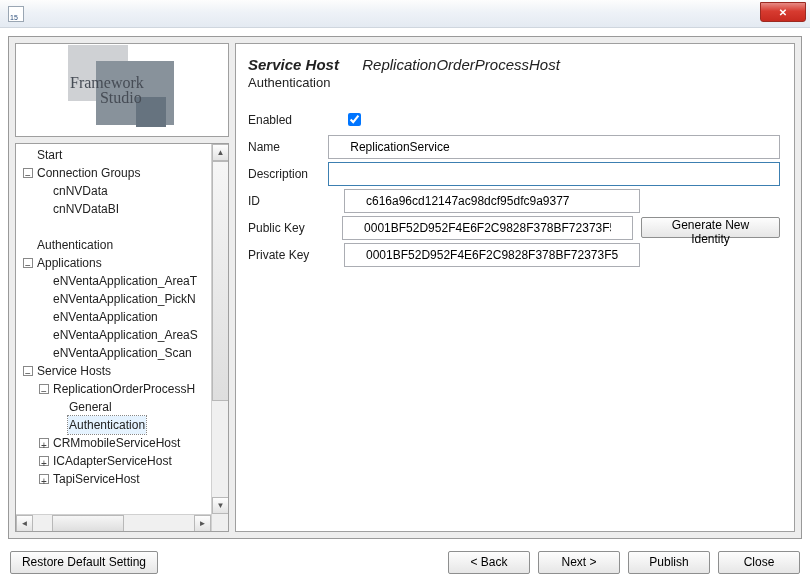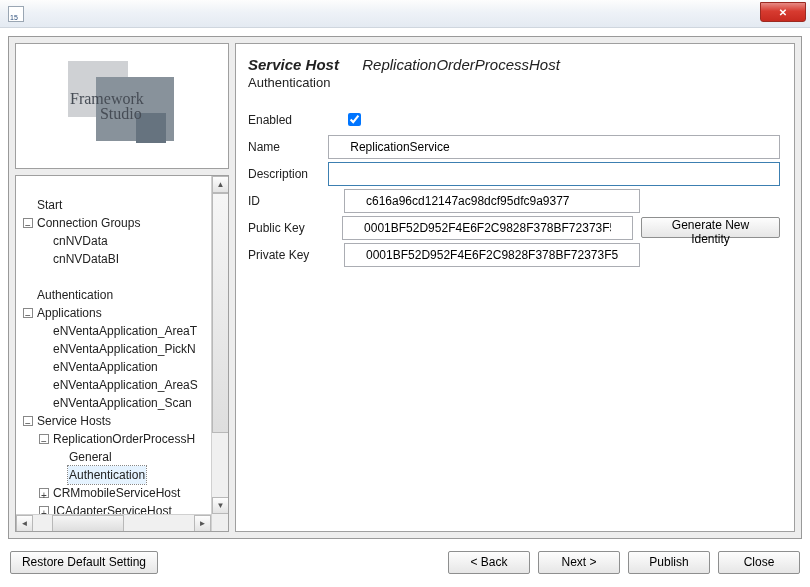--- a/index.html
+++ b/index.html
@@ -67,21 +67,21 @@
   
   .leftcol {
     width: 214px;
     display: flex;
     flex-direction: column;
     gap: 6px;
   }
   .logo-box {
     border: 1px solid #9f9f9f;
     background: #fff;
-    height: 126px;
+    height: 94px;
     display: flex;
     align-items: center;
     justify-content: center;
   }
   .logo {
     position: relative;
     width: 140px; height: 90px;
   }
   .logo .sq1 { position: absolute; left: 16px; top: 0; width: 60px; height: 56px; background: #cfd1d4; }
   .logo .sq2 { position: absolute; left: 44px; top: 16px; width: 78px; height: 64px; background: #88929b; }
@@ -95,21 +95,21 @@
     flex: 1;
     position: relative;
     overflow: hidden;
   }
   .tree {
     position: absolute;
     left: 0; right: 0; top: 0;
     overflow: hidden;
     font-size: 12px;
     line-height: 18px;
-    padding: 20px 0 2px 4px;
+    padding: 2px 0 2px 4px;
     white-space: nowrap;
   }
   .tree-row {
     display: flex;
     align-items: center;
     height: 18px;
     cursor: pointer;
   }
   .tree-indent { display: inline-block; width: 16px; height: 18px; position: relative; flex-shrink: 0; }
   .tree-indent.exp::before {

